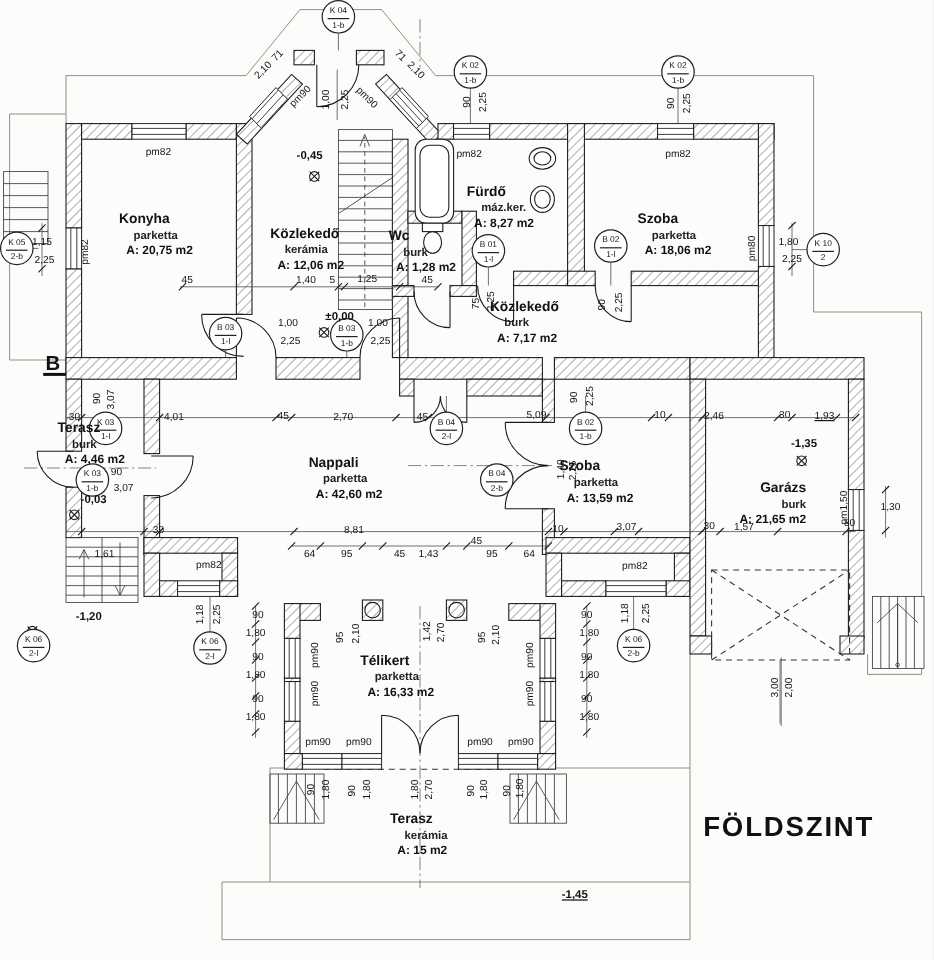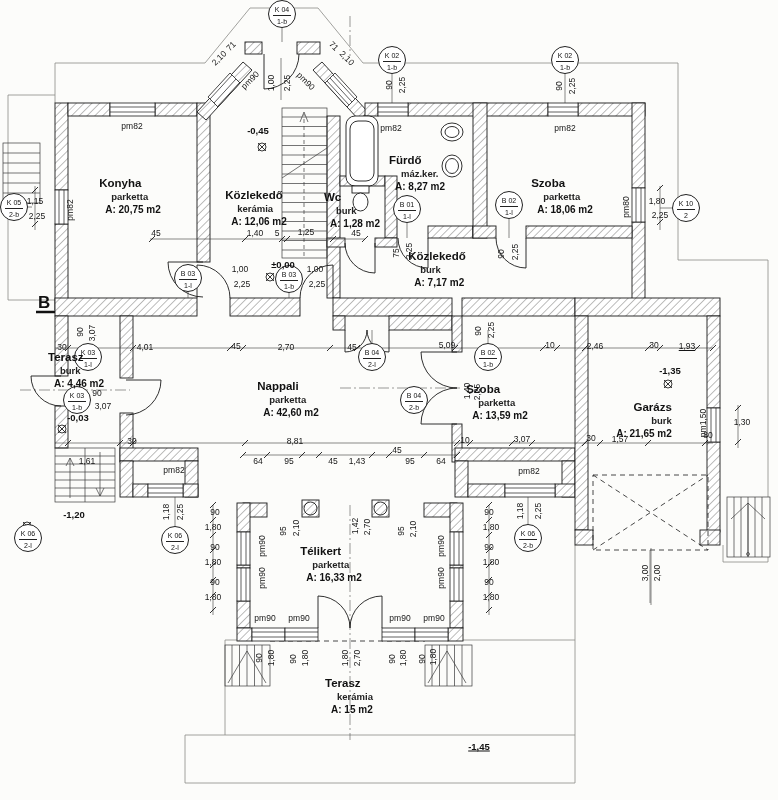--- a/index.html
+++ b/index.html
@@ -506,14 +506,15 @@
       </div>
       <div class="level" style="left: 258px; top: 130px;">-0,45</div>
       <div class="level" style="left: 283px; top: 264px;">±0,00</div>
       <div class="level" style="left: 78px; top: 417px;">-0,03</div>
       <div class="level" style="left: 46px; top: 514px; margin-left: 28px;">-1,20</div>
       <div class="level" style="left: 670px; top: 370px;">-1,35</div>
       <div class="level" style="left: 479px; top: 746px; text-decoration: underline;">-1,45</div>
       <div class="section-b" style="left: 38px; top: 293px;">B</div>
     </div>
 
+<div class="title">FÖLDSZINT</div>
 
 </div>
 
 </body></html>

